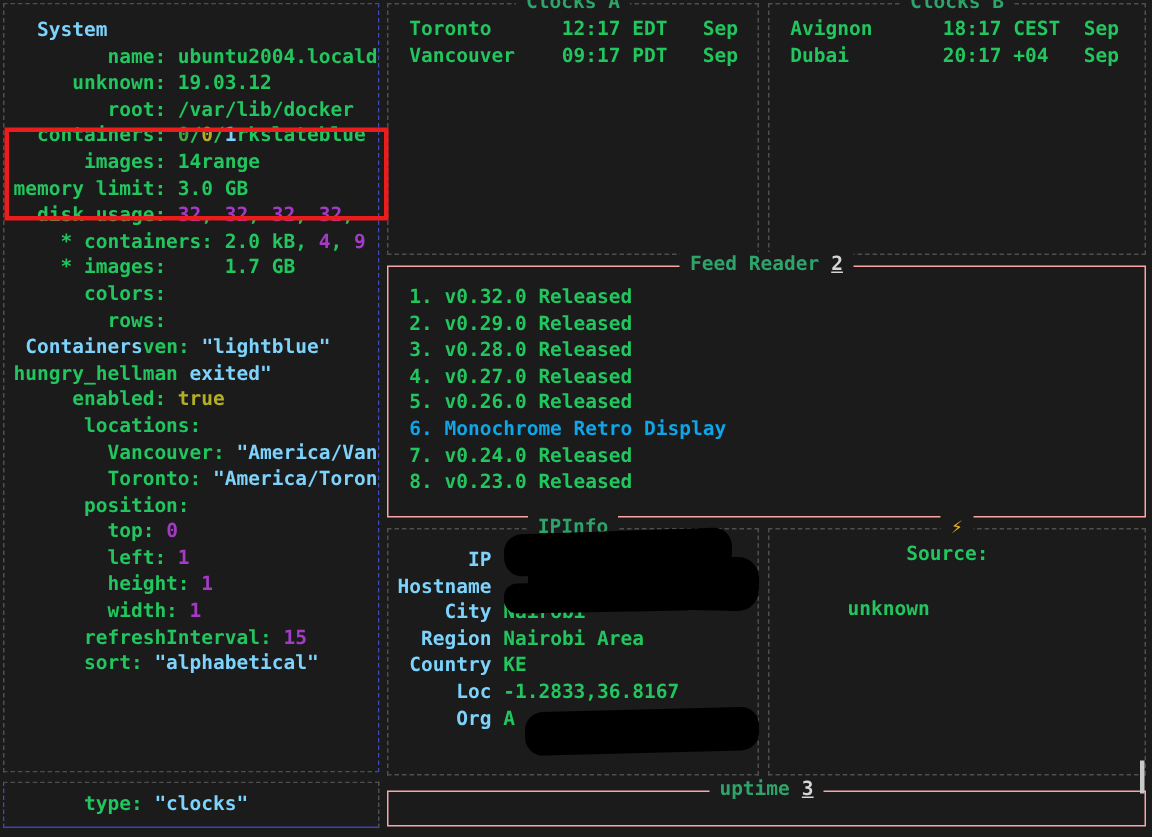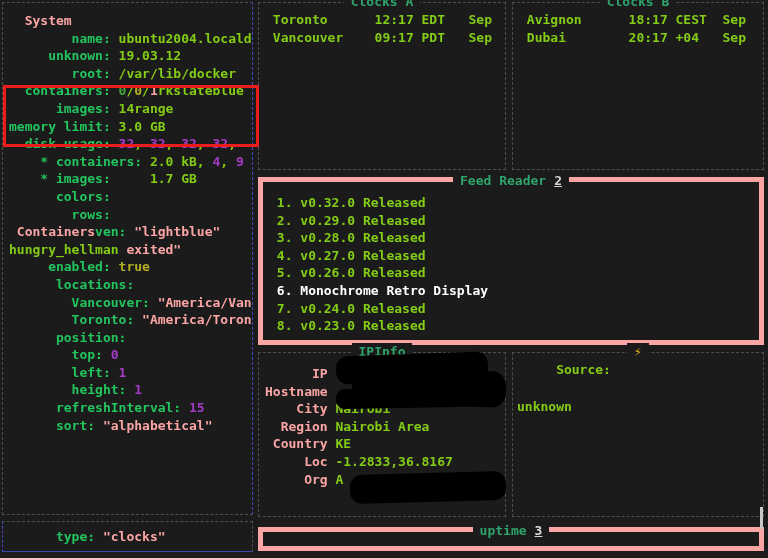--- a/index.html
+++ b/index.html
@@ -1,38 +1,38 @@
 <!DOCTYPE html>
 <html><head>
 <meta charset="utf-8">
 <style>
   html,body{margin:0;padding:0;background:#111;}
   .screen{position:relative;width:768px;height:558px;background:#1b1b1b;overflow:hidden;
           font-family:"DejaVu Sans Mono",monospace;font-size:13px;font-weight:700;}
   .panel{position:absolute;background:#1b1b1b;box-sizing:border-box;}
   .gray{border:1px dashed #4f4f4f;}
-  .blue{border:5px solid #fca5a5;}
+  .blue{border:1px solid #fca5a5;}
   #p-system{left:2px;top:2px;width:251px;height:513px;border:1px dashed #4f4f4f;border-right:1px dashed #4149c0;}
   #p-type{left:2px;top:521px;width:251px;height:31px;border:1px dashed #4f4f4f;border-left:1px dashed #4149c0;border-bottom:1px solid #3d43b3;}
   #p-clocks-a{left:258px;top:2px;width:248px;height:168px;}
   #p-clocks-b{left:512px;top:2px;width:252px;height:168px;}
   #p-feed{left:258px;top:177px;width:506px;height:168px;}
   #p-ipinfo{left:258px;top:352px;width:248px;height:165px;}
   #p-source{left:512px;top:352px;width:252px;height:165px;}
   #p-uptime{left:258px;top:527px;width:506px;height:24px;}
   .plines{padding:9px 0 0 6px;overflow:hidden;height:100%;box-sizing:border-box;}
   #p-clocks-a .plines,#p-clocks-b .plines{padding-top:8px;}
   #p-feed .plines{padding-top:12px;}
   #p-ipinfo .plines{padding-top:12px;line-height:17.4px;}
   #p-source .plines{padding-top:8px;padding-left:4px;}
-  #p-source .tline{line-height:18.5px;height:18.5px;}
+  #p-source .tline{line-height:18.5px;height:18.5px;margin-left:48px;}
   #p-type .plines{padding-top:6px;}
   .tline{white-space:pre;line-height:17.6px;height:17.6px;}
-  .sg-k{color:#22c55e}.sg-v{color:#84cc16}.sg-r{color:#fca5a5}.sg-g{color:#3fa53f}
-  .sg-y{color:#b4ae25}.sg-m{color:#a43bc6}.sg-c{color:#ffffff}
+  .sg-k{color:#22c55e}.sg-v{color:#22c55e}.sg-r{color:#7dd3fc}.sg-g{color:#3fa53f}
+  .sg-y{color:#b4ae25}.sg-m{color:#a43bc6}.sg-c{color:#0ea5e9}
   .sg-b{color:#f2f2f2;font-weight:800}
   .ptitle{position:absolute;top:-10px;left:0;width:100%;text-align:center;line-height:18px;z-index:3;}
   .ttl-wrap{background:#1b1b1b;padding:0 7px;display:inline-block;}
   .tg{color:#2ea36a}
   .tn{color:#d6d6d6;text-decoration:underline;margin-left:8px;}
   .tb{color:#e5ac1f;}
   .annotation{position:absolute;left:3px;top:85px;width:250px;height:56px;border:3px solid #ea1c1c;z-index:6;}
   .redact{position:absolute;background:#000;z-index:5;}
   #rd1{left:336px;top:354px;width:152px;height:28px;border-radius:12px;transform:rotate(-2deg);}
   #rd2{left:352px;top:370px;width:154px;height:36px;border-radius:14px;transform:rotate(1.2deg);}
@@ -62,20 +62,21 @@
         <div class="tline"><span class="sg-v"> </span><span class="sg-r">Containers</span><span class="sg-k">ven: </span><span class="sg-r">"lightblue"</span></div>
         <div class="tline"><span class="sg-v">hungry_hellman </span><span class="sg-r">exited"</span></div>
         <div class="tline"><span class="sg-k">     enabled: </span><span class="sg-y">true</span></div>
         <div class="tline"><span class="sg-k">      locations:</span></div>
         <div class="tline"><span class="sg-k">        Vancouver: </span><span class="sg-r">"America/Vancouver"</span></div>
         <div class="tline"><span class="sg-k">        Toronto: </span><span class="sg-r">"America/Toronto"</span></div>
         <div class="tline"><span class="sg-k">      position:</span></div>
         <div class="tline"><span class="sg-k">        top: </span><span class="sg-m">0</span></div>
         <div class="tline"><span class="sg-k">        left: </span><span class="sg-m">1</span></div>
         <div class="tline"><span class="sg-k">        height: </span><span class="sg-m">1</span></div>
+        <div class="tline"><span class="sg-k">        width: </span><span class="sg-m">1</span></div>
         <div class="tline"><span class="sg-k">      refreshInterval: </span><span class="sg-m">15</span></div>
         <div class="tline"><span class="sg-k">      sort: </span><span class="sg-r">"alphabetical"</span></div>
       </div>
   </section>
 
   <div class="annotation"></div>
 
   <section class="panel" id="p-type">
     <div class="plines">
         <div class="tline"><span class="sg-k">      type: </span><span class="sg-r">"clocks"</span></div>

